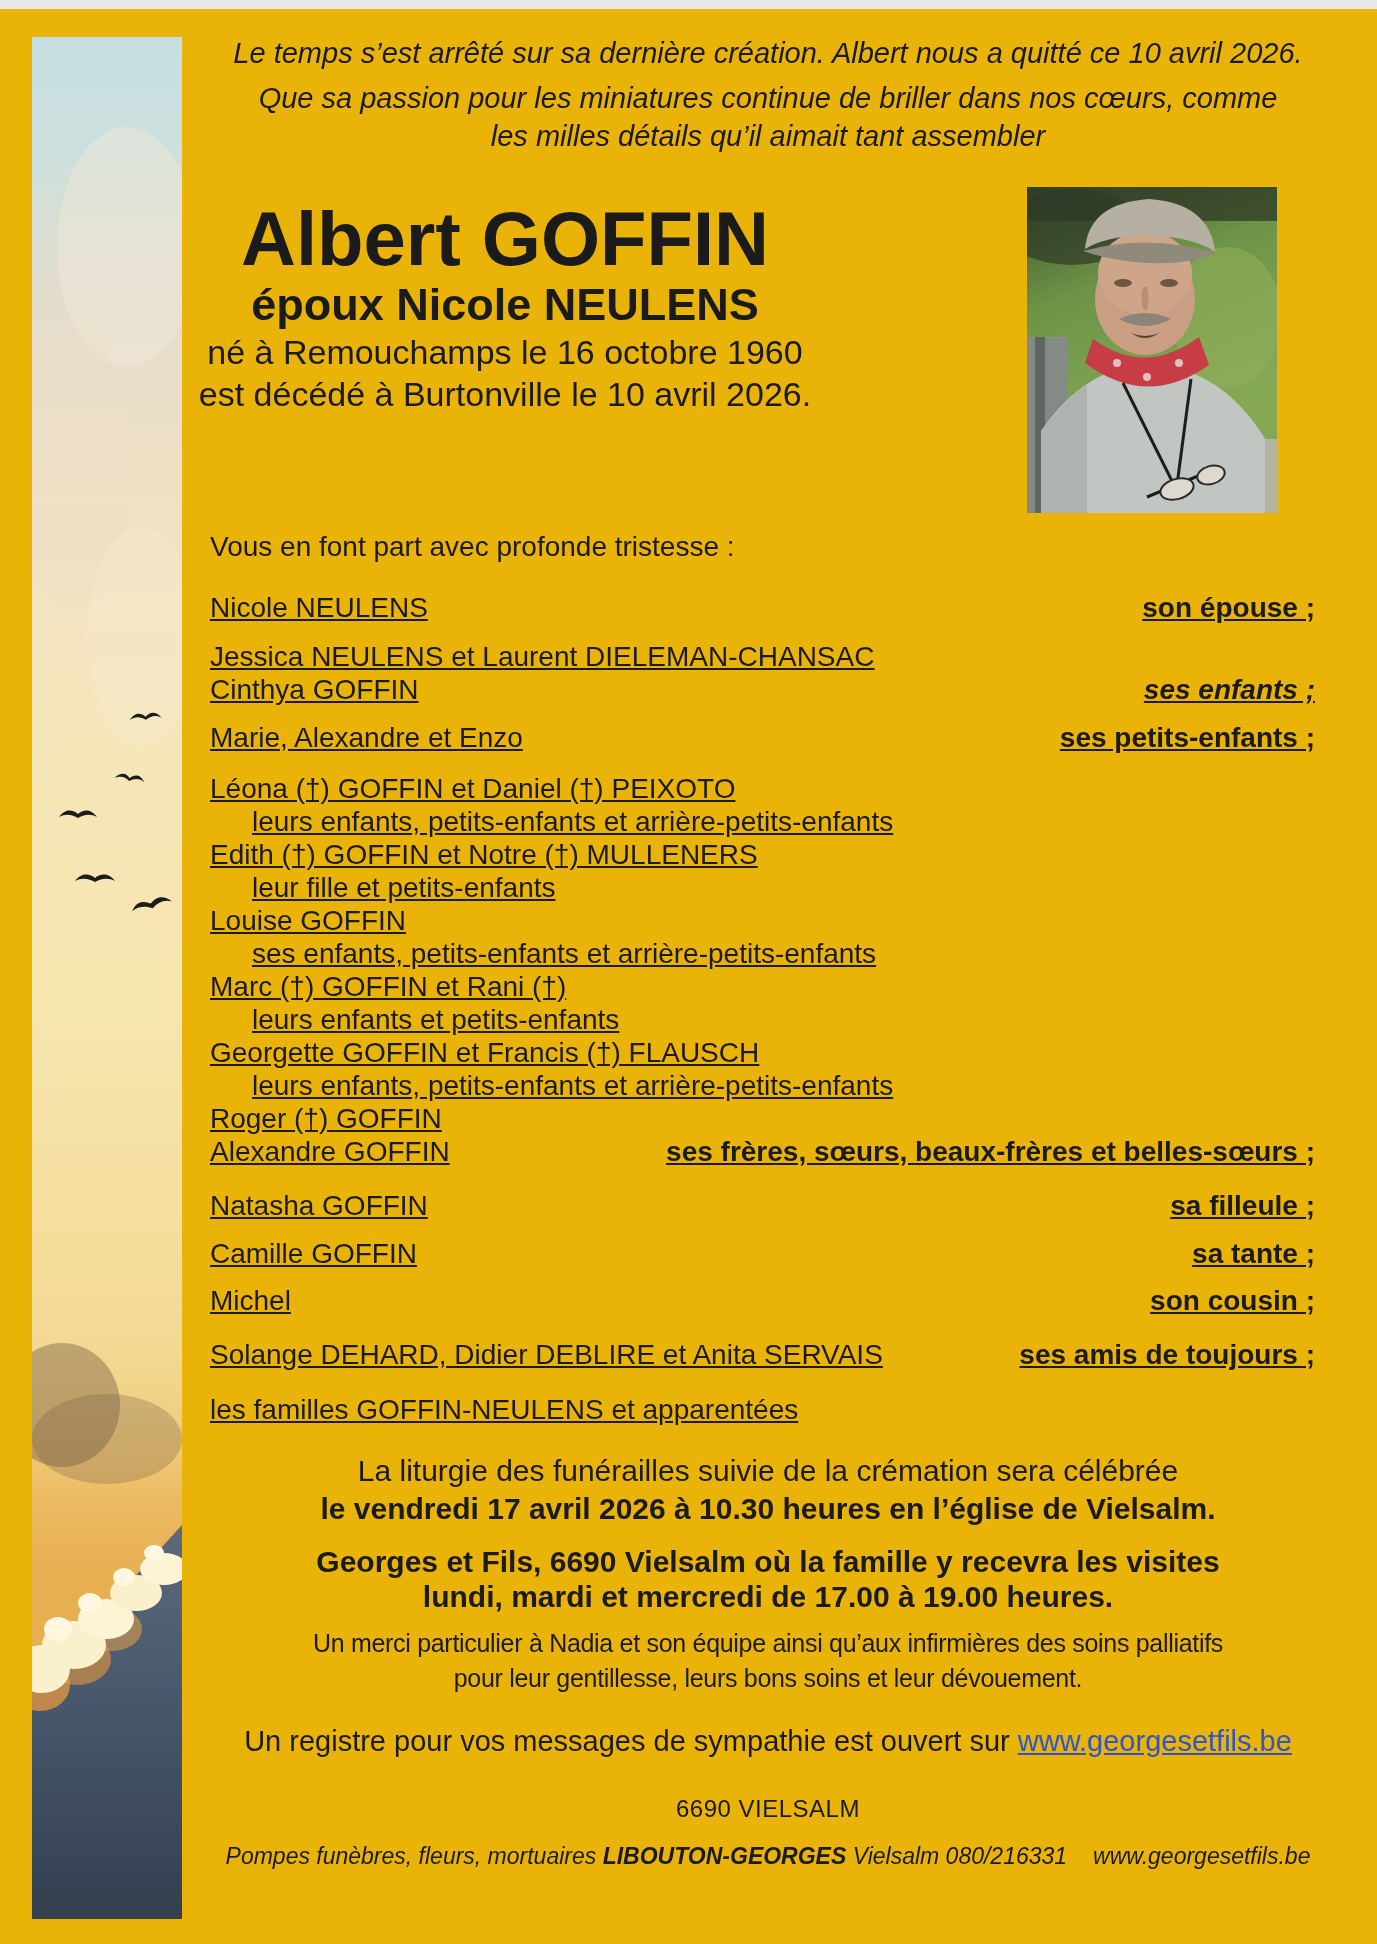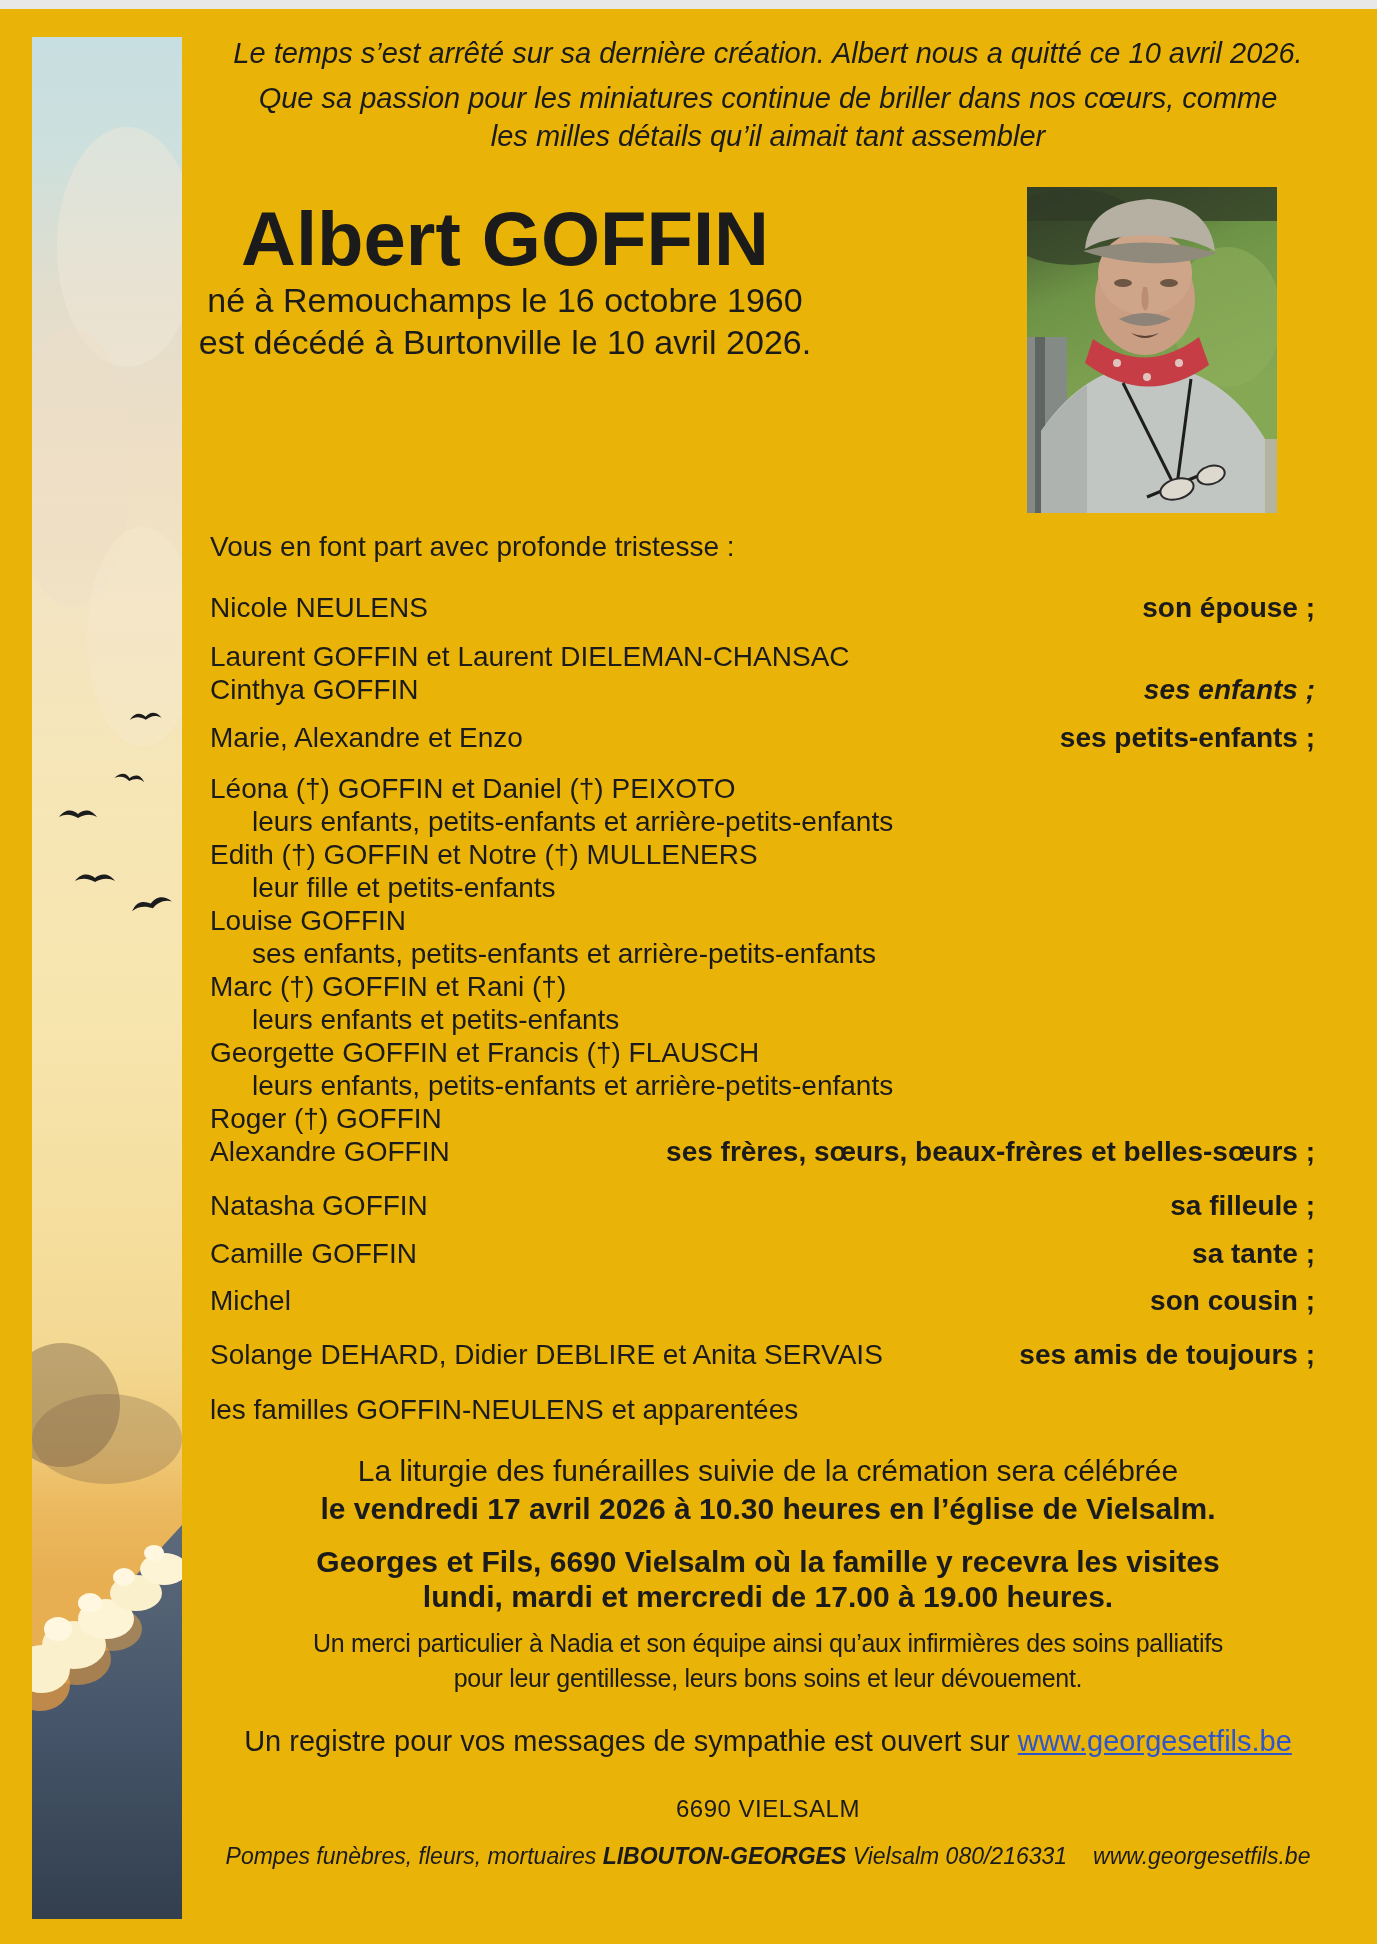--- a/index.html
+++ b/index.html
@@ -22,21 +22,21 @@
   
   .hero-text{position:absolute;left:175px;top:190px;width:660px;text-align:center;}
   .deceased-name{font-size:76px;line-height:80px;font-weight:700;letter-spacing:0px;}
   .spouse-line{font-size:45px;line-height:52px;font-weight:700;}
   .birth-line,.death-line{font-size:34px;line-height:42px;}
   .photo{position:absolute;left:1027px;top:178px;width:250px;height:326px;}
   .photo svg{display:block;width:100%;height:100%;}
   
   .intro{position:absolute;left:210px;top:522px;font-size:28px;}
   .family{position:absolute;left:210px;top:582px;width:1105px;}
-  .frow{display:flex;justify-content:space-between;align-items:flex-start;font-size:28px;line-height:33px;}
+  .frow{display:flex;justify-content:space-between;align-items:flex-start;font-size:28px;line-height:33px;text-decoration:underline;}
   .frow .name{white-space:nowrap;}
   .frow .rel{font-weight:700;white-space:nowrap;text-align:right;}
   .frow .rel.it{font-style:italic;}
   .frow.indent{padding-left:42px;}
   .g16{margin-top:16px;} .g15{margin-top:15px;} .g18{margin-top:18px;}
   .g21{margin-top:21px;} .g14{margin-top:14px;gap:28px;} .g22{margin-top:22px;}
   
   .bottom{position:absolute;left:169px;top:1443px;width:1198px;text-align:center;}
   .bottom .ln{white-space:nowrap;}
   .cer1{font-size:30px;line-height:38px;}
@@ -115,20 +115,21 @@
     </svg>
   </div>
 
   <div class="quotes">
     <div class="quote1">Le temps s’est arrêté sur sa dernière création. Albert nous a quitté ce 10 avril 2026.</div>
     <div class="quote2">Que sa passion pour les miniatures continue de briller dans nos cœurs, comme les milles détails qu’il aimait tant assembler</div>
   </div>
 
   <div class="hero-text">
     <div class="deceased-name">Albert GOFFIN</div>
+    <div class="spouse-line">époux Nicole NEULENS</div>
     <div class="birth-line">né à Remouchamps le 16 octobre 1960</div>
     <div class="death-line">est décédé à Burtonville le 10 avril 2026.</div>
   </div>
 
   <div class="photo">
     <svg viewBox="0 0 250 326" preserveAspectRatio="none">
       <defs>
         <linearGradient id="grass" x1="0" y1="0" x2="0.3" y2="1">
           <stop offset="0" stop-color="#3d4f2c"></stop>
           <stop offset="0.35" stop-color="#6d9346"></stop>
@@ -175,21 +176,21 @@
   </div>
 
   <div class="intro">Vous en font part avec profonde tristesse :</div>
 
   <div class="family">
     <div class="frow">
       <span class="name">Nicole NEULENS</span>
       <span class="rel">son épouse ;</span>
     </div>
     <div class="frow g16">
-      <span class="name">Laurent GOFFIN et Laurent DIELEMAN-CHANSAC</span>
+      <span class="name">Jessica NEULENS et Laurent DIELEMAN-CHANSAC</span>
     </div>
     <div class="frow">
       <span class="name">Cinthya GOFFIN</span>
       <span class="rel it">ses enfants ;</span>
     </div>
     <div class="frow g15">
       <span class="name">Marie, Alexandre et Enzo</span>
       <span class="rel">ses petits-enfants ;</span>
     </div>
     <div class="frow g18">

